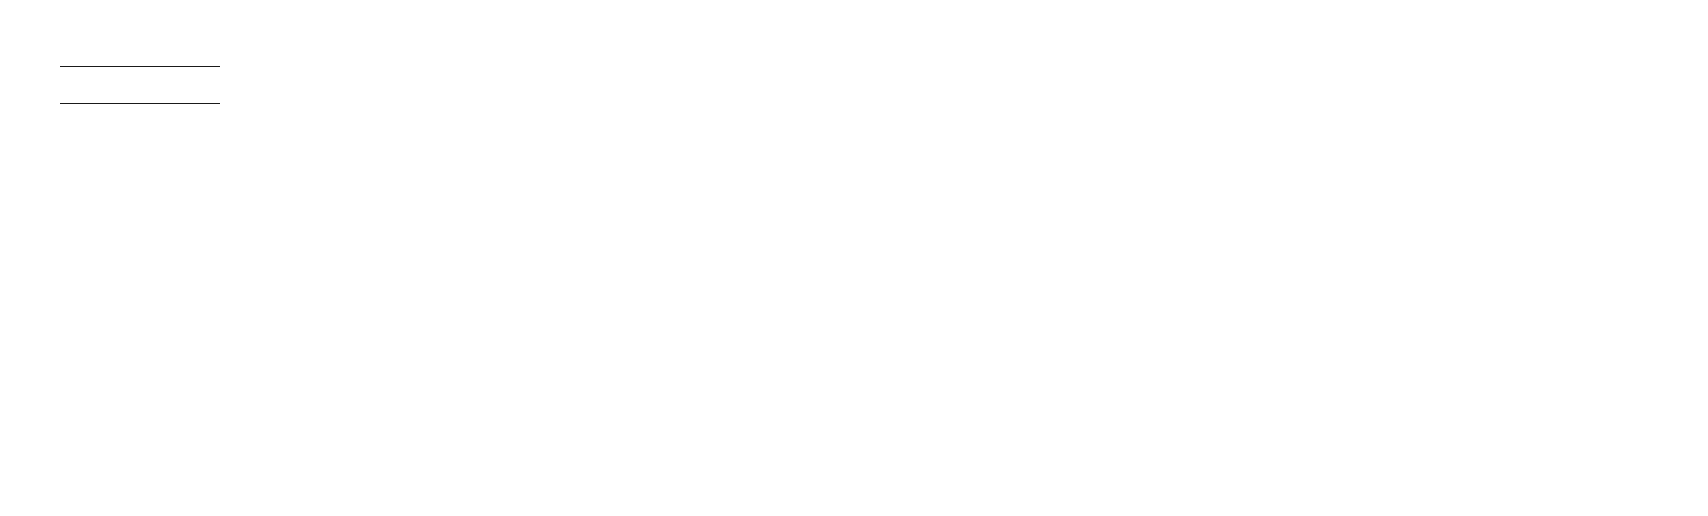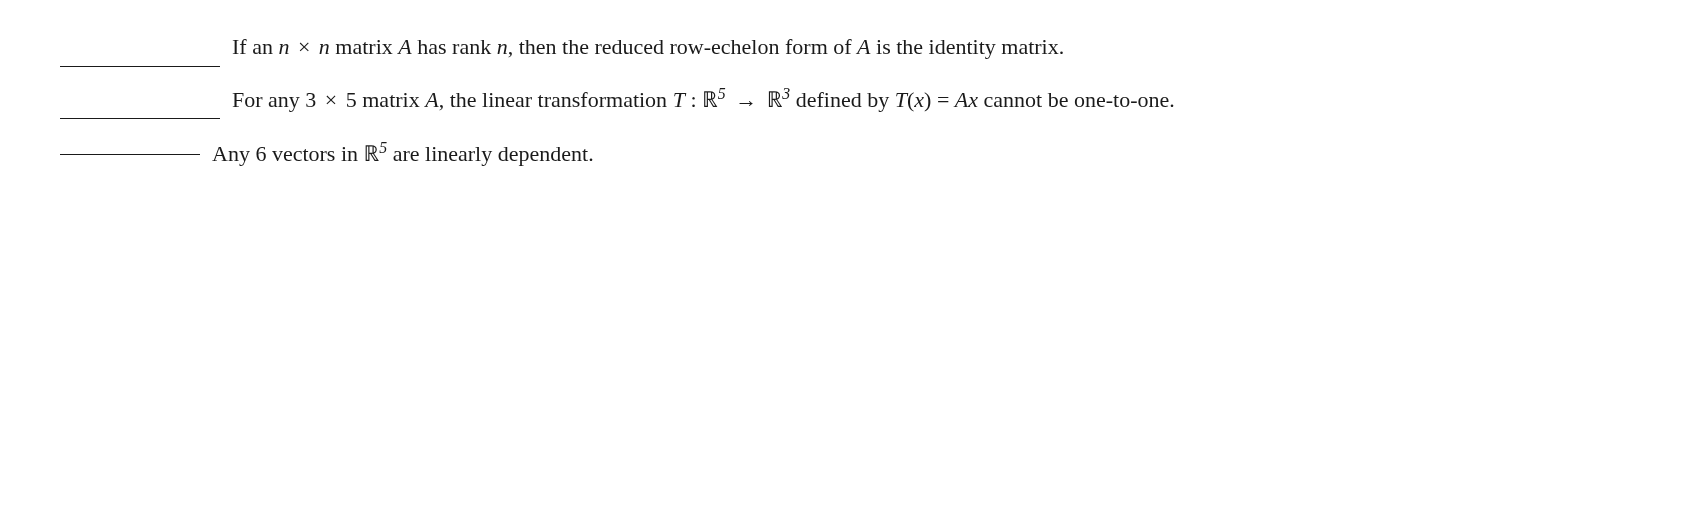--- a/index.html
+++ b/index.html
@@ -90,34 +90,22 @@
       top: 18px;
     }
   </style>
 </head>
 <body>
 
 <div class="math-content">
 
   <div class="statement stmt1">
     <span class="blank-line"></span>
-    <div class="text-block">
-      If an <i>n</i> <span class="times-symbol">×</span> <i>n</i> matrix <i>A</i> has rank <i>n</i>, then the reduced row-echelon form of <i>A</i> is the identity matrix.
-    </div>
   </div>
 
 
   <div class="statement stmt3">
     <span class="blank-line"></span>
-    <div class="text-block">
-      For any 3 <span class="times-symbol">×</span> 5 matrix <i>A</i>, the linear transformation <i>T</i> : ℝ<sup>5</sup> <span class="arrow">→</span> ℝ<sup>3</sup> defined by <i>T</i>(<i>x</i>) = <i>Ax</i> cannot be one-to-one.
-    </div>
   </div>
 
-  <div class="statement">
-    <span class="blank-line-short"></span>
-    <div class="text-block">
-      Any 6 vectors in ℝ<sup>5</sup> are linearly dependent.
-    </div>
-  </div>
 
 
 </div>
 
 </body></html>

